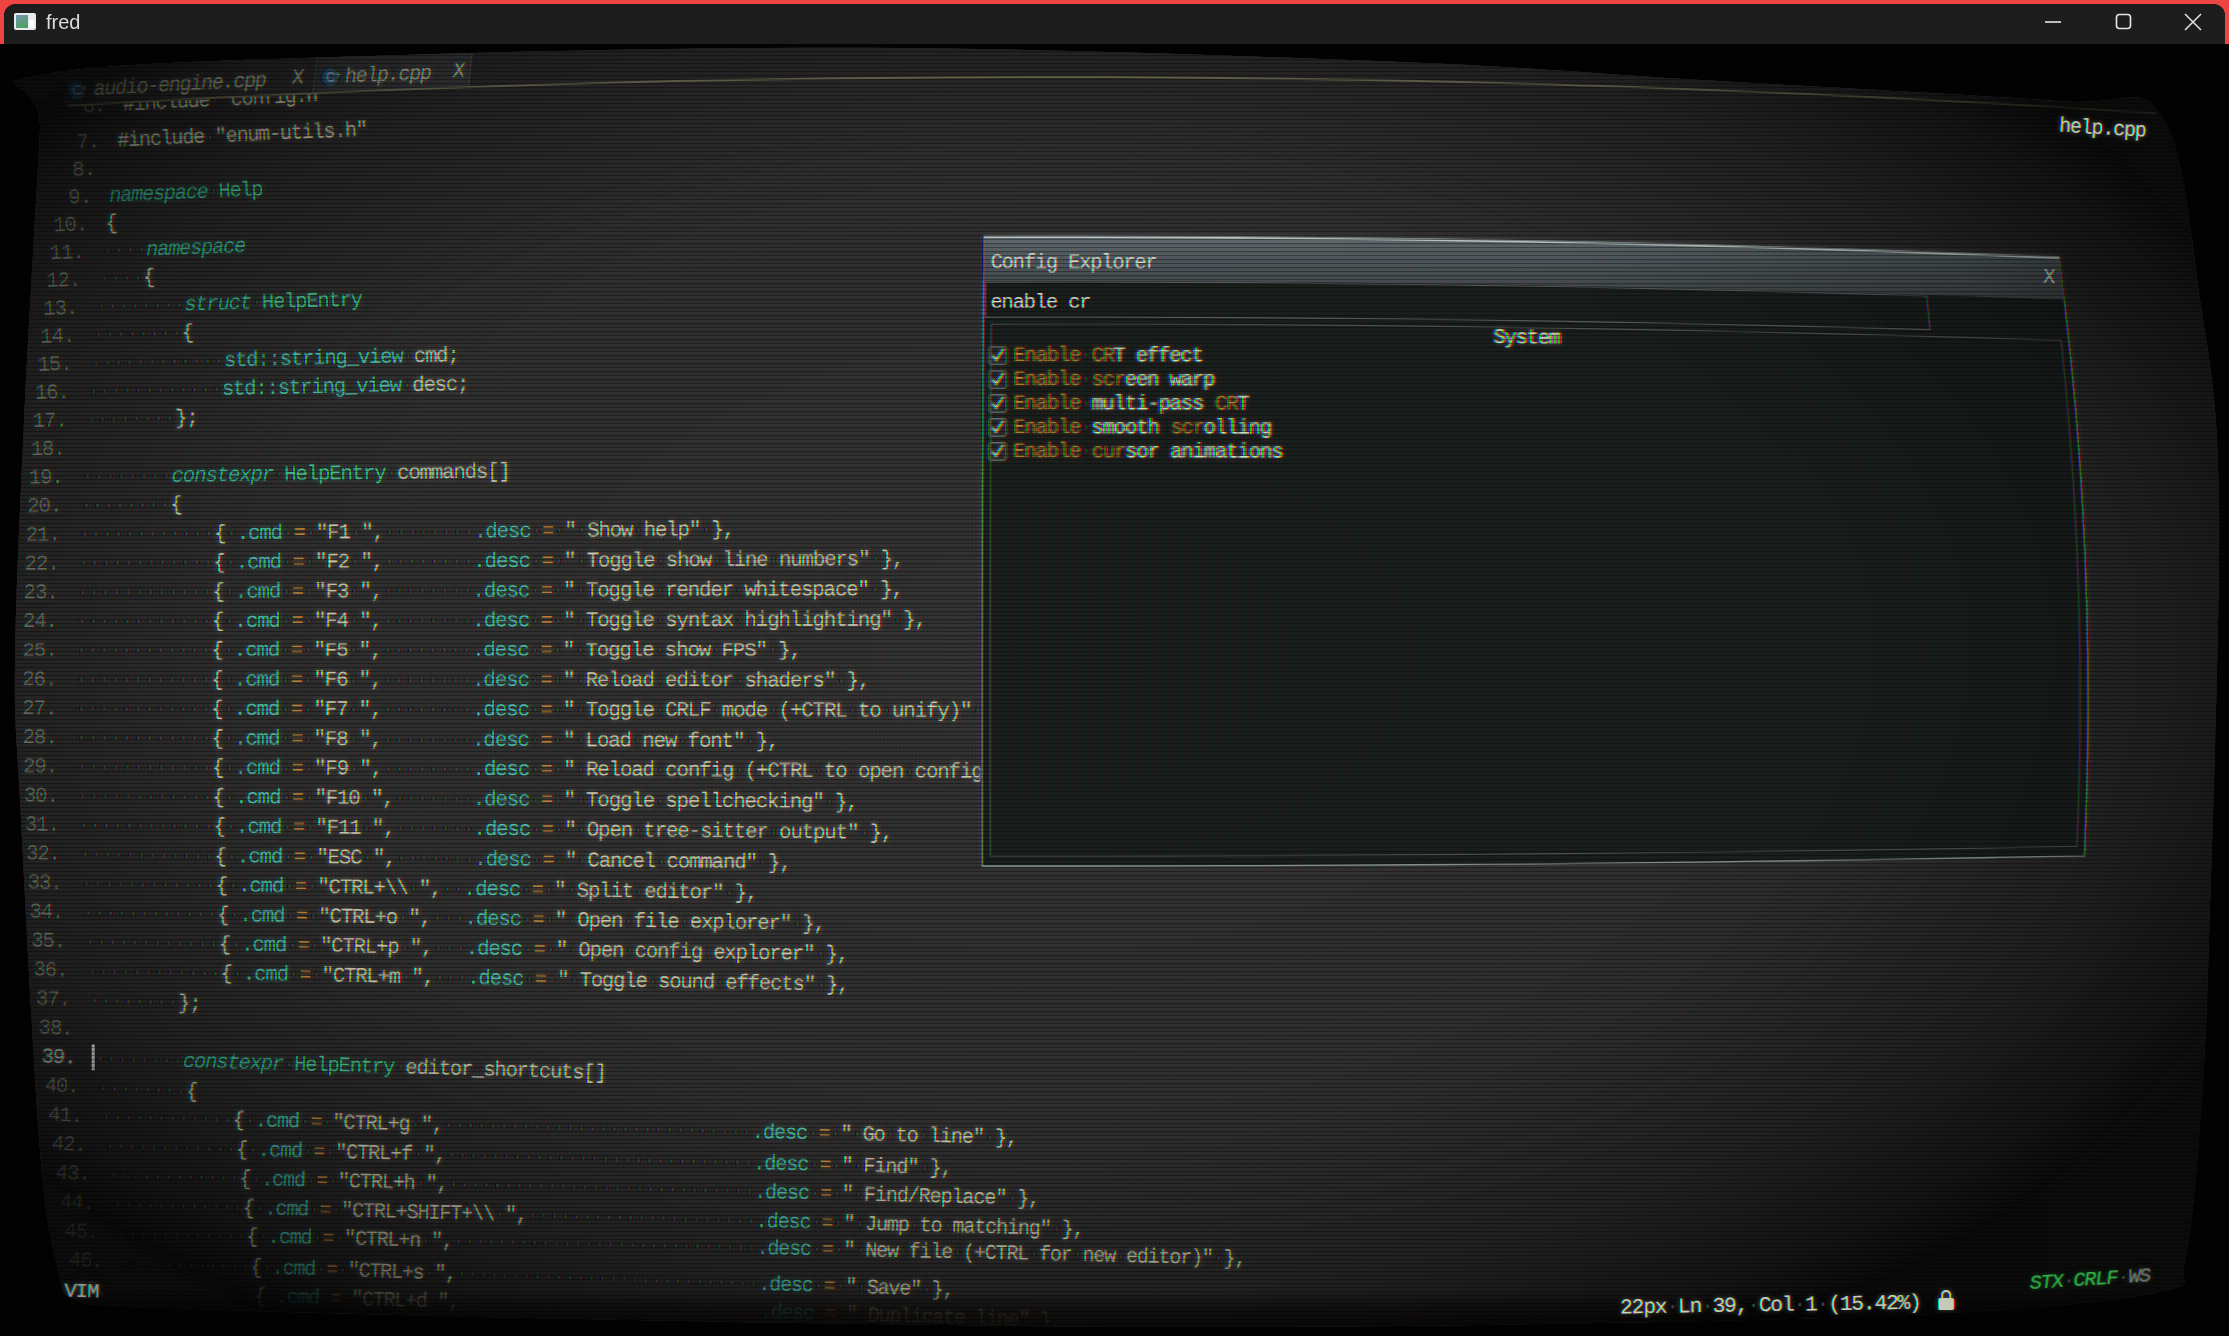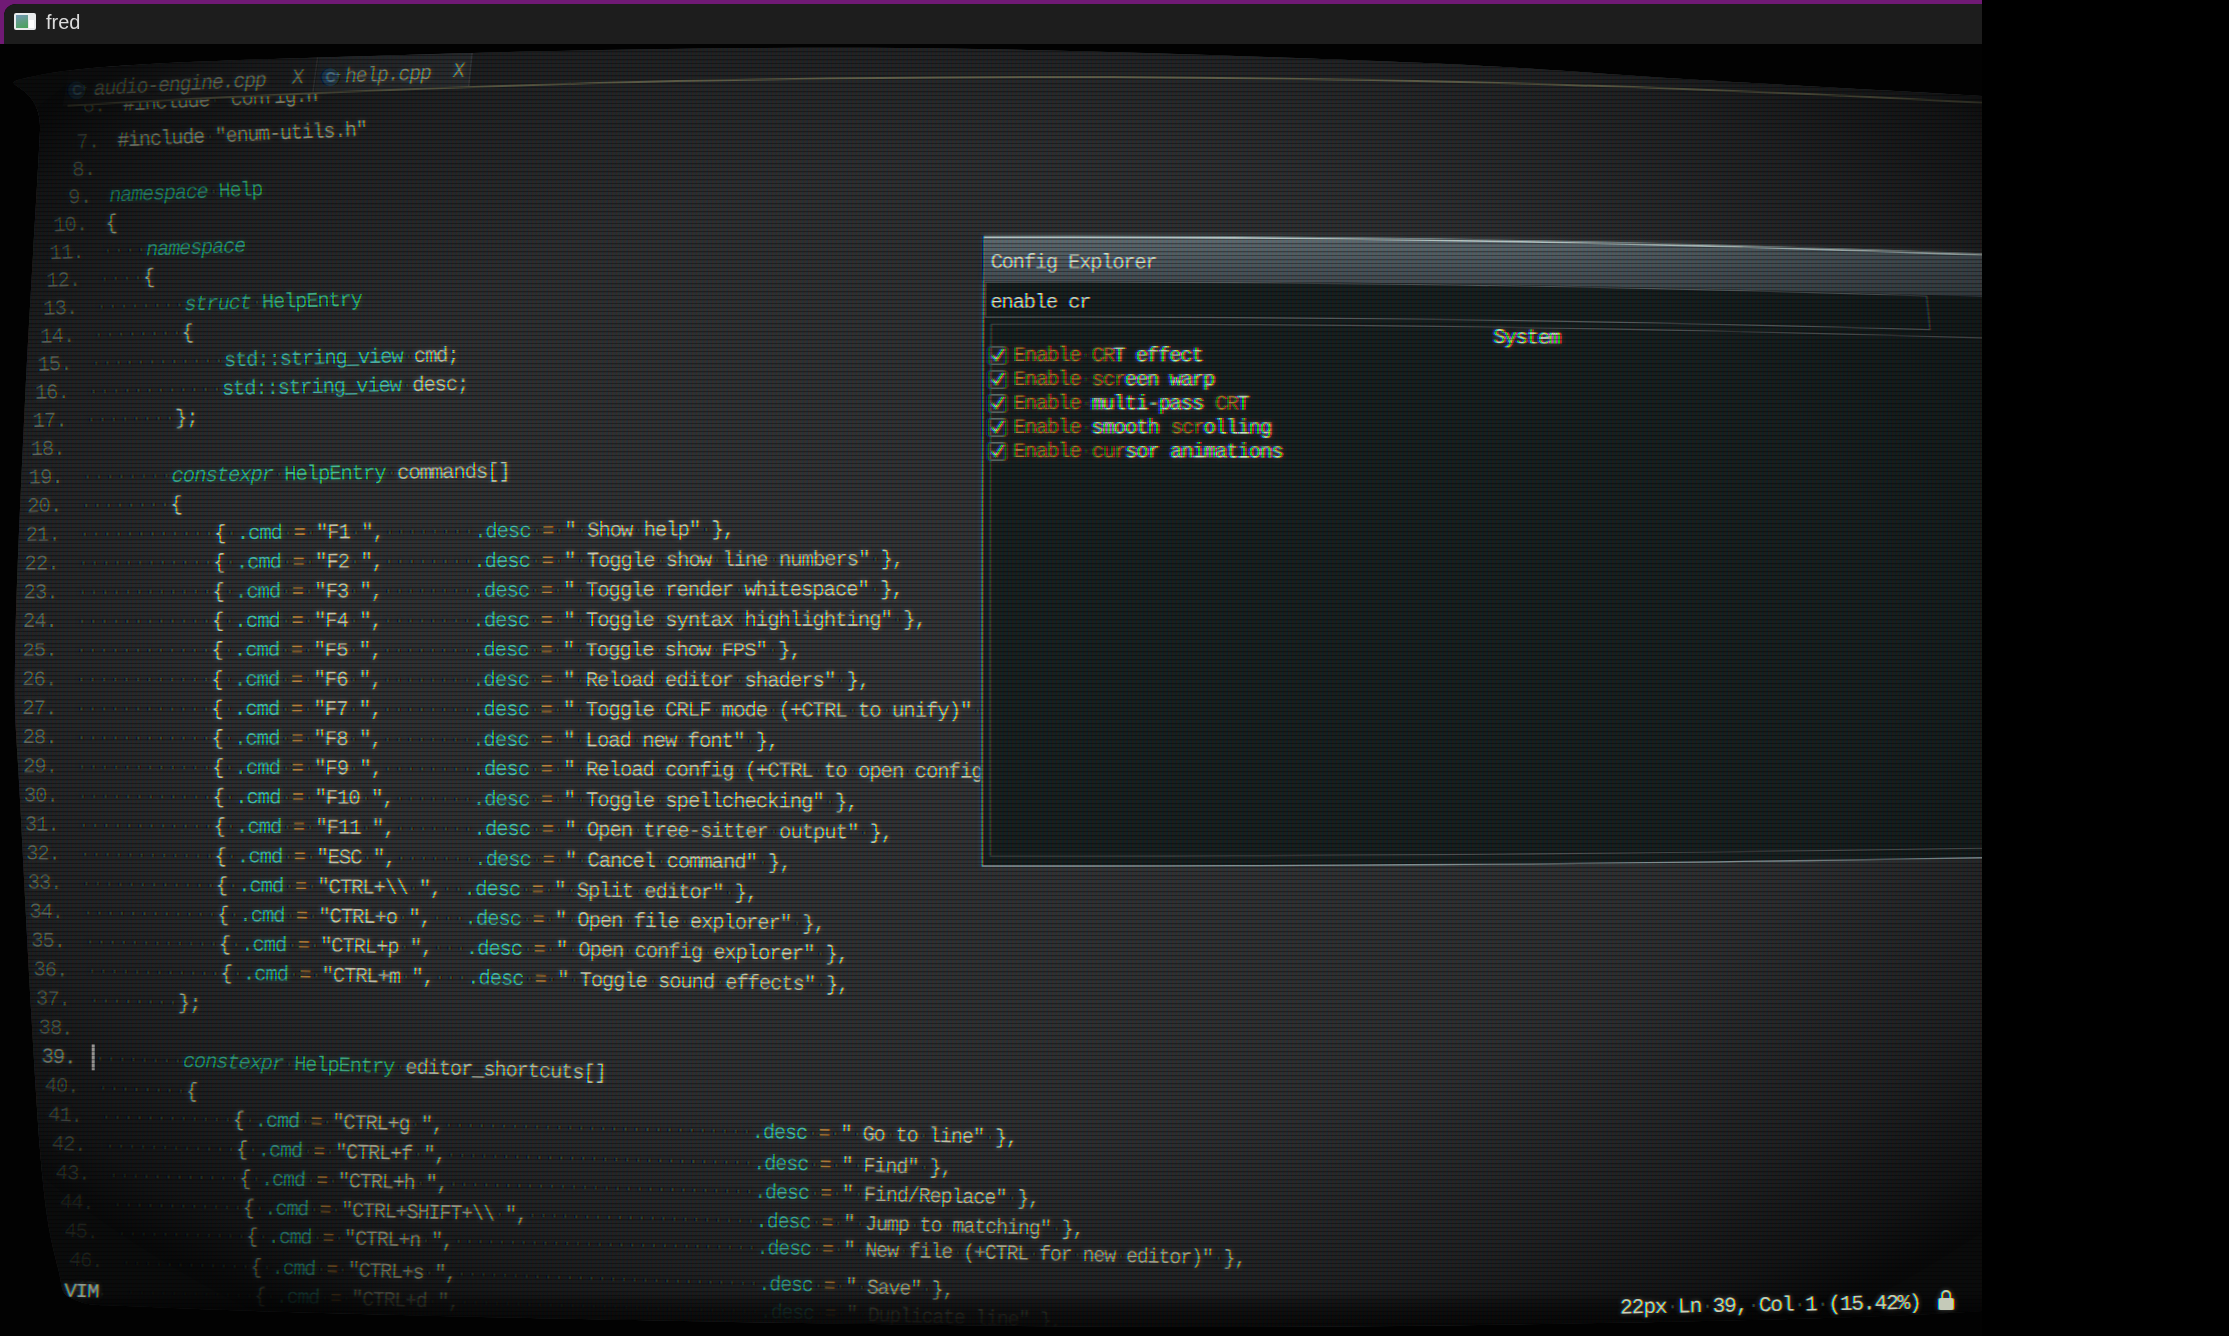--- a/index.html
+++ b/index.html
@@ -1,14 +1,14 @@
 <!DOCTYPE html>
 <html><head><meta charset="utf-8"><style>
 html,body{margin:0;padding:0;background:#000;}
-#page{position:relative;width:1982px;height:1336px;background:#701a75;overflow:hidden;}
+#page{position:relative;width:2229px;height:1336px;background:#ef4444;overflow:hidden;}
 #win{position:absolute;left:4px;top:4px;width:2221px;height:1328px;background:#020202;border-radius:12px;overflow:hidden;}
 #titlebar{position:absolute;left:0;top:0;width:100%;height:40px;background:#1d1d1d;border-radius:12px 12px 0 0;}
 #titlebar .t{position:absolute;left:42px;top:7px;font:20px "Liberation Sans",sans-serif;color:#dcdcdc;}
 #wicon{position:absolute;left:10px;top:9px;width:22px;height:17px;background:#e8eaec;border-radius:2px;}
 #wicon .in{position:absolute;left:2px;top:2px;width:12px;height:13px;background:linear-gradient(160deg,#7396b8 0%,#5d9d7e 55%,#47a356 100%);}
 #wicon .in2{position:absolute;left:15px;top:7px;width:5px;height:8px;background:#fdfdfd;}
 svg text{font-family:"Liberation Mono",monospace;letter-spacing:-1.26px;}
 text.code{font-size:21.0px;}
 text.tab{font-size:21.0px;font-style:italic;opacity:.9;}
 text.tabact{font-size:21.0px;font-style:italic;}

